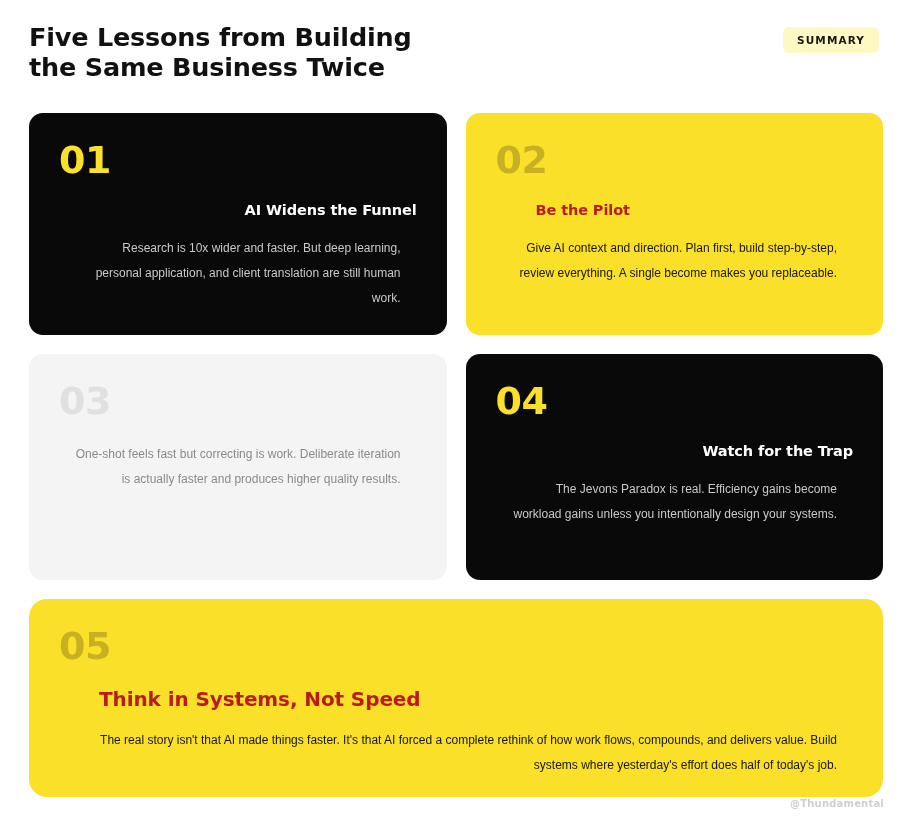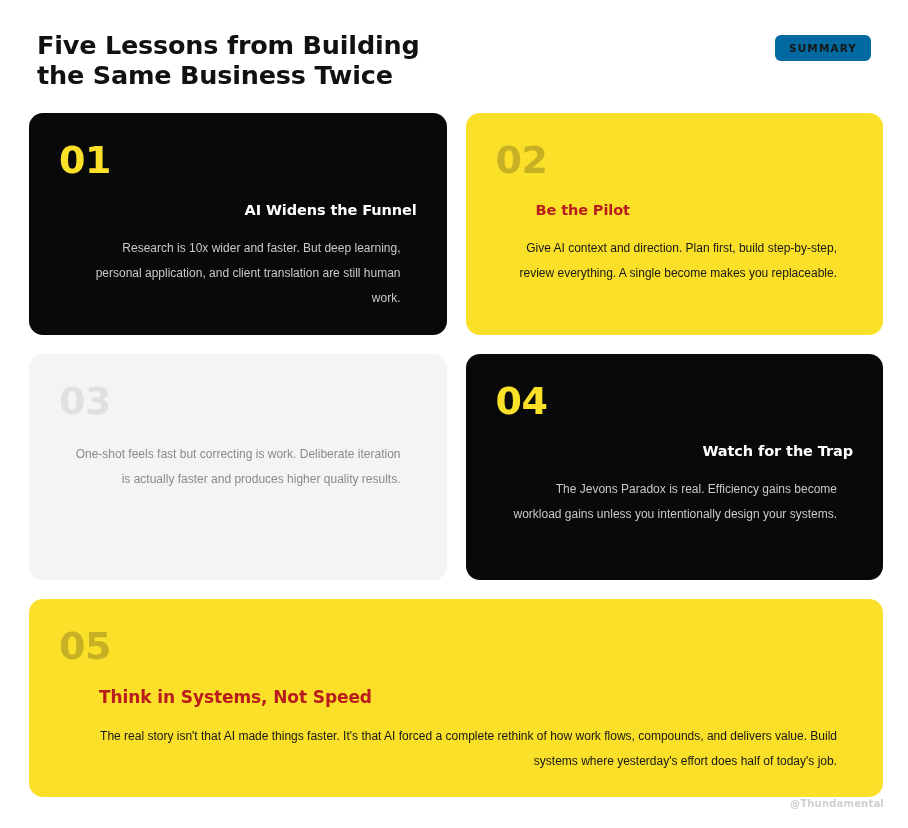--- a/index.html
+++ b/index.html
@@ -13,21 +13,21 @@
     font-family: "Liberation Sans", sans-serif;
     overflow: hidden;
     position: relative;
   }
 
   .page {
     position: relative;
     width: 908px;
     height: 828px;
     box-sizing: border-box;
-    padding: 16px;
+    padding: 8px;
   }
 
   
   .header {
     position: relative;
     padding: 14px 21px 0 21px;
     display: flex;
     align-items: flex-start;
     justify-content: space-between;
   }
@@ -39,21 +39,21 @@
     line-height: 30px;
     letter-spacing: -0.2px;
     color: #111111;
     margin: 0;
     max-width: 640px;
     white-space: pre-line;
   }
 
   .badge {
     margin-top: 5px;
-    background: #0369a1;
+    background: #fef9c3;
     color: #171717;
     font-family: "DejaVu Sans", sans-serif;
     font-weight: 700;
     font-size: 10.5px;
     letter-spacing: 1.1px;
     padding: 8px 14px 7px 14px;
     border-radius: 6px;
     line-height: 1;
     white-space: nowrap;
   }
@@ -79,21 +79,21 @@
 
   .card.half {
     width: 417.5px;
   }
   .card.full {
     width: 854px;
   }
 
   .card.row1 { height: 222px; }
   .card.row2 { height: 226px; }
-  .card.row3 { height: 198px; }
+  .card.row3 { height: 198px; border-radius: 18px; }
 
   .card.dark  { background: #090909; }
   .card.yellow{ background: #FAE028; }
   .card.light { background: #F4F4F4; }
 
   .num {
     font-family: "DejaVu Sans", sans-serif;
     font-weight: 700;
     font-size: 38px;
     line-height: 1;
@@ -124,21 +124,21 @@
     margin: 16px;
     letter-spacing: 0px;
     text-align: right;
   }
   .dark   .card-body { color: #C9C9C9; }
   .yellow .card-body { color: #171717; }
   .light  .card-body { color: #8A8A8A; }
 
   
   .card.full .num         { font-size: 38px; margin-bottom: 22px; }
-  .card.full .card-title  { font-size: 17px; margin-bottom: 15px; }
+  .card.full .card-title  { font-size: 20px; margin-bottom: 15px; }
   .card.full .card-body   { line-height: 25px; }
 
   
   .footer {
     position: absolute;
     right: 24px;
     bottom: 19px;
     font-family: "DejaVu Sans", sans-serif;
     font-weight: 700;
     font-size: 10px;

